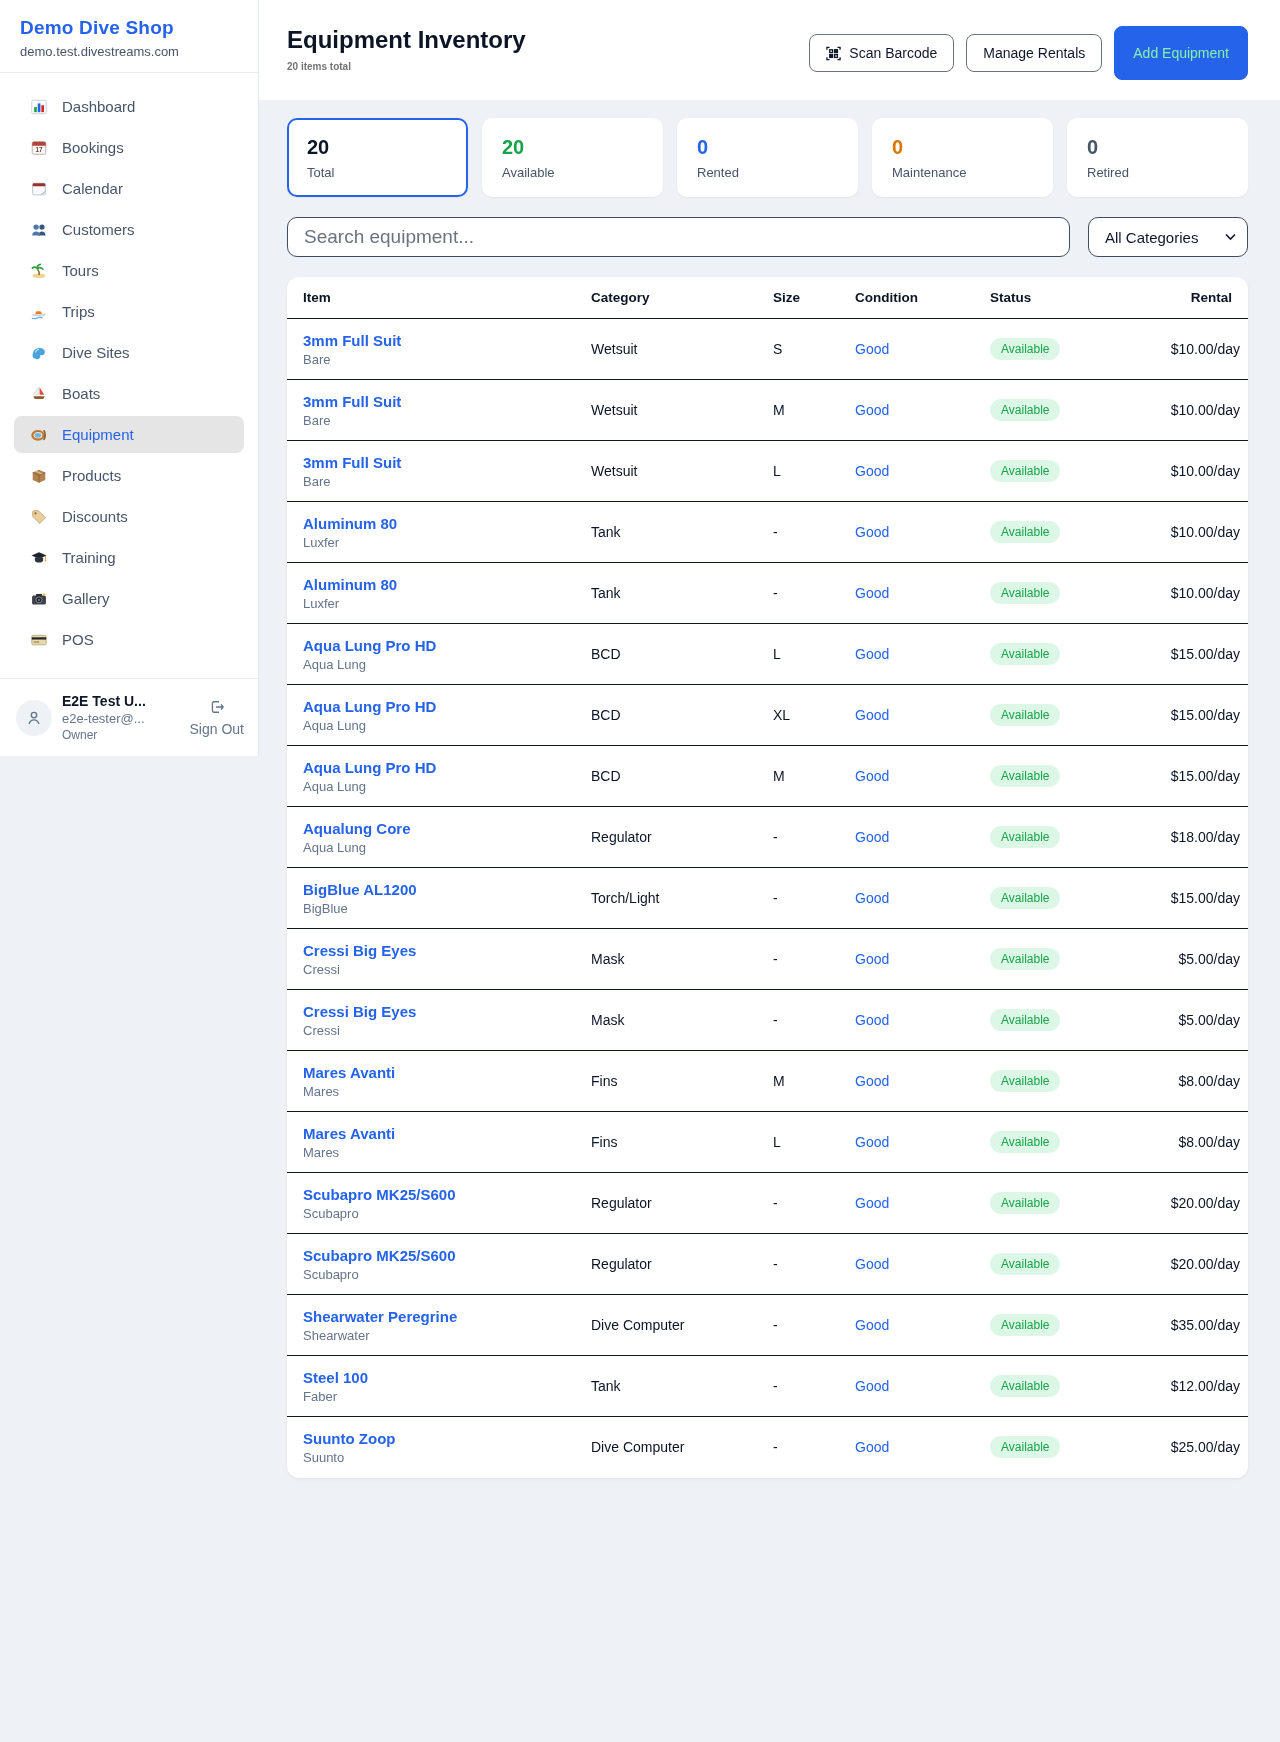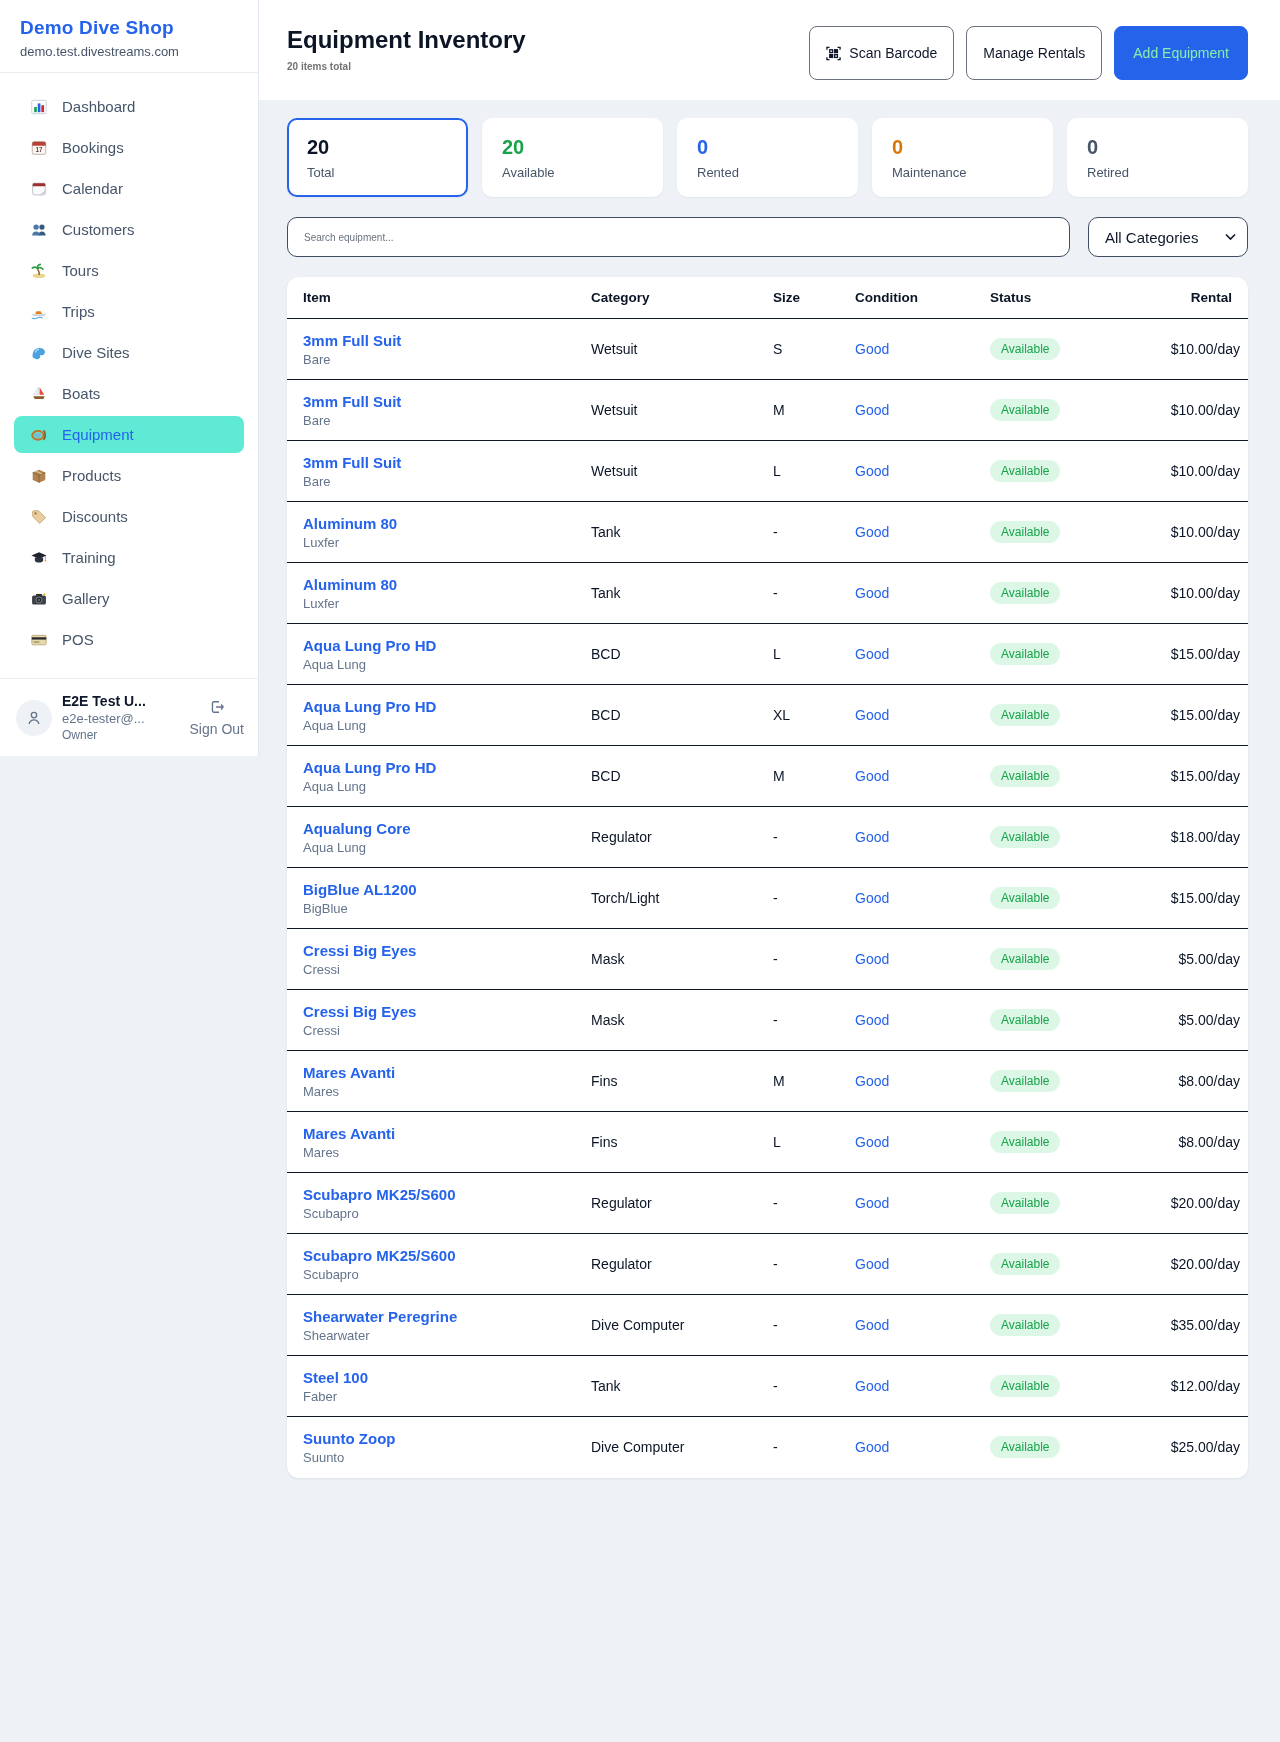--- a/index.html
+++ b/index.html
@@ -12,59 +12,59 @@
 
   
   .sidebar { width:259px; background:#fff; border-right:1px solid #e2e8f0; flex:none; }
   .brand { padding:17px 20px 13px 20px; border-bottom:1px solid #e9edf2; }
   .brand-name { color:#2563eb; font-size:19px; font-weight:700; letter-spacing:.2px; }
   .brand-domain { color:#475569; font-size:13px; margin-top:5px; }
   .nav { padding:15px 14px 10px 14px; }
   .nav-item { display:flex; align-items:center; gap:14px; padding:9px 15px; border-radius:8px;
               margin-bottom:4px; font-size:15px; color:#475569; cursor:pointer; }
   .nav-item .nav-icon { width:19px; height:19px; display:flex; align-items:center; justify-content:center; flex:none; }
-  .nav-item.active { background:#5eead4; color:#2563eb; font-weight:500; }
+  .nav-item.active { background:#e5e5e5; color:#2563eb; font-weight:500; }
   .side-footer { border-top:1px solid #e9edf2; margin-top:6px; padding:14px 14px 14px 16px;
                  display:flex; align-items:center; gap:10px; }
   .avatar { width:36px; height:36px; border-radius:50%; background:#eef2f6; flex:none;
             display:flex; align-items:center; justify-content:center; }
   .user-meta { min-width:0; }
   .user-name { font-size:14px; font-weight:700; color:#0f172a; white-space:nowrap; }
   .user-email { font-size:13px; color:#64748b; margin-top:2px; white-space:nowrap; }
   .user-role { font-size:12px; color:#64748b; margin-top:2px; }
   .signout { margin-left:auto; display:flex; align-items:center; gap:6px; color:#64748b;
              font-size:14px; cursor:pointer; white-space:nowrap;flex-direction:column; }
 
   
   .main { flex:1; display:flex; flex-direction:column; min-height:1742px; }
   .main-header { background:#fff; padding:26px 32px 20px 28px; display:flex;
                  justify-content:space-between; align-items:flex-start; }
   .page-title { font-size:24px; font-weight:700; color:#0b1526; }
   .page-subtitle { font-size:10px; color:#737373; margin-top:7px;font-weight:bold; }
-  .header-actions { display:flex; gap:12px; }
+  .header-actions { display:flex; gap:12px; align-items:center; }
   .btn { border-radius:8px; font-size:14px; font-weight:500; padding:10px 16px; cursor:pointer;
          display:flex; align-items:center; gap:8px; font-family:inherit; }
   .btn-outline { background:#fff; border:1px solid #6b7280; color:#0f172a; }
   .btn-primary { background:#2563eb; border:1px solid #2563eb; color:#86efac; padding:18px 18px; }
 
   .content { background:#eef1f5; flex:1; padding:18px 32px 48px 28px; }
 
   
   .stats { display:flex; gap:14px; }
   .stat-card { flex:1; background:#fff; border:2px solid transparent; border-radius:10px;
                padding:15px 18px; box-shadow:0 1px 2px rgba(15,23,42,.05); cursor:pointer; }
   .stat-card.selected { border-color:#2563eb; }
   .stat-value { font-size:20px; font-weight:700; line-height:24px; }
   .stat-label { font-size:13px; color:#475569; margin-top:6px; }
 
   
   .filters { display:flex; gap:18px; margin-top:20px; }
   .search-wrap { flex:1; }
   .search-input { width:100%; height:40px; border:1px solid #3f4d63; border-radius:10px;
-                  padding:0 16px; font-size:10px; color:#0f172a; background:#fff; font-family:inherit; }
+                  padding:0 16px; font-size:19px; color:#0f172a; background:#fff; font-family:inherit; }
   .search-input::placeholder { color:#6b7280; }
   .select-wrap { position:relative; width:160px; flex:none; }
   .cat-select { width:100%; height:40px; border:1px solid #3f4d63; border-radius:10px;
                 background:#fff; font-size:15px; color:#0f172a; padding:0 30px 0 16px;
                 appearance:none; -webkit-appearance:none; font-family:inherit; cursor:pointer; }
   .select-chevron { position:absolute; right:12px; top:16px; pointer-events:none; }
 
   
   .table-card { background:#fff; border-radius:12px; margin-top:20px; overflow:hidden;
                 box-shadow:0 1px 3px rgba(15,23,42,.07); }

